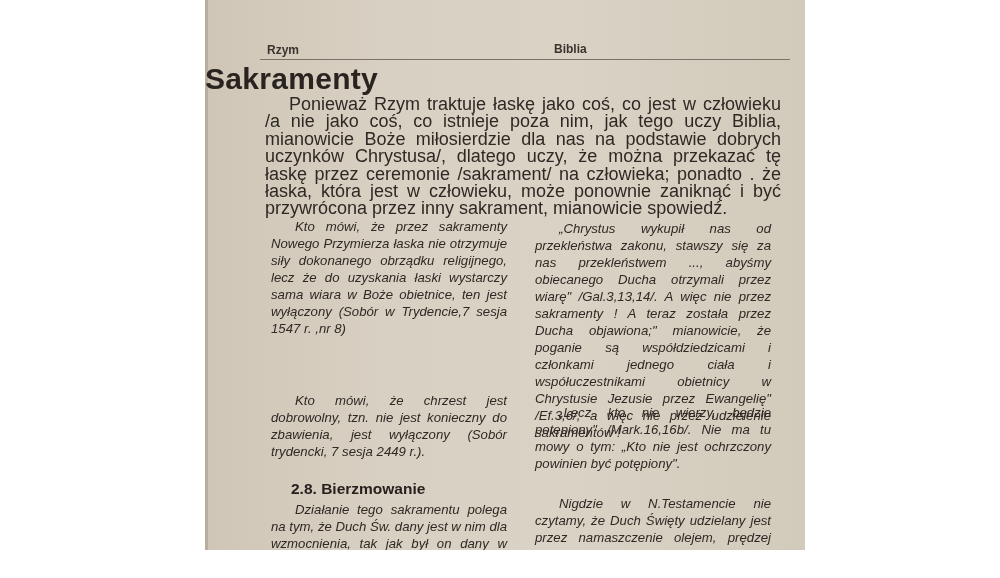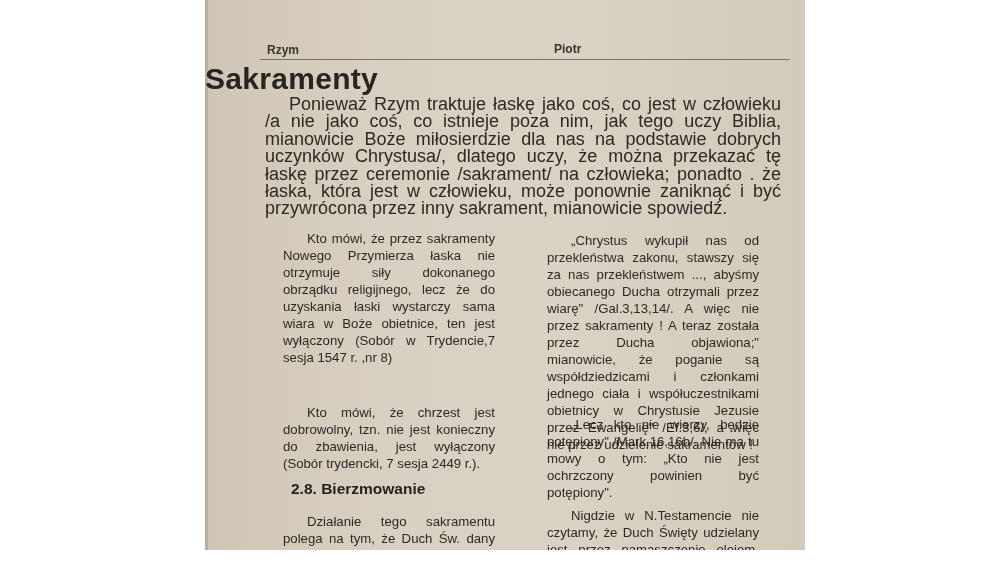--- a/index.html
+++ b/index.html
@@ -69,21 +69,21 @@
       text-indent: 24px;
       color: #2e2924;
     }
     .col {
       position: absolute;
       font-size: 13.2px;
       line-height: 17px;
       color: #2e2924;
       text-align: justify;
     }
-    .col p { margin: 16px; text-indent: 24px; }
+    .col p { margin: 4px; text-indent: 24px; font-style: italic; }
     .left-col { left: 62px; width: 244px; }
     .right-col { left: 326px; width: 244px; }
     .heading {
       font-size: 15.5px;
       font-weight: bold;
       color: #26211d;
       margin: 0 0 1px 24px;
     }
     .block-a { top: 214px; }
     .block-b { top: 388px; }
@@ -91,21 +91,21 @@
     .block-d { top: 216px; }
     .block-e { top: 400px; }
     .block-f { top: 491px; }
   </style>
 </head>
 <body>
 
 <div class="page">
   <div class="running-head">
     <span class="left">Rzym</span>
-    <span class="center">Piotr</span>
+    <span class="center">Biblia</span>
   </div>
   <div class="head-rule"></div>
 
   <div class="title">Sakramenty</div>
 
   <div class="intro">Ponieważ Rzym traktuje łaskę jako coś, co jest w człowieku /a nie jako coś, co istnieje poza nim, jak tego uczy Biblia, mianowicie Boże miłosierdzie dla nas na podstawie dobrych uczynków Chrystusa/, dlatego uczy, że można przekazać tę łaskę przez ceremonie /sakrament/ na człowieka; ponadto . że łaska, która jest w człowieku, może ponownie zaniknąć i być przywrócona przez inny sakrament, mianowicie spowiedź.</div>
 
   <div class="col left-col block-a">
     <p>Kto mówi, że przez sakramenty Nowego Przymierza łaska nie otrzymuje siły dokonanego obrządku religijnego, lecz że do uzyskania łaski wystarczy sama wiara w Boże obietnice, ten jest wyłączony (Sobór w Trydencie,7 sesja 1547 r. ,nr 8)</p>
   </div>

